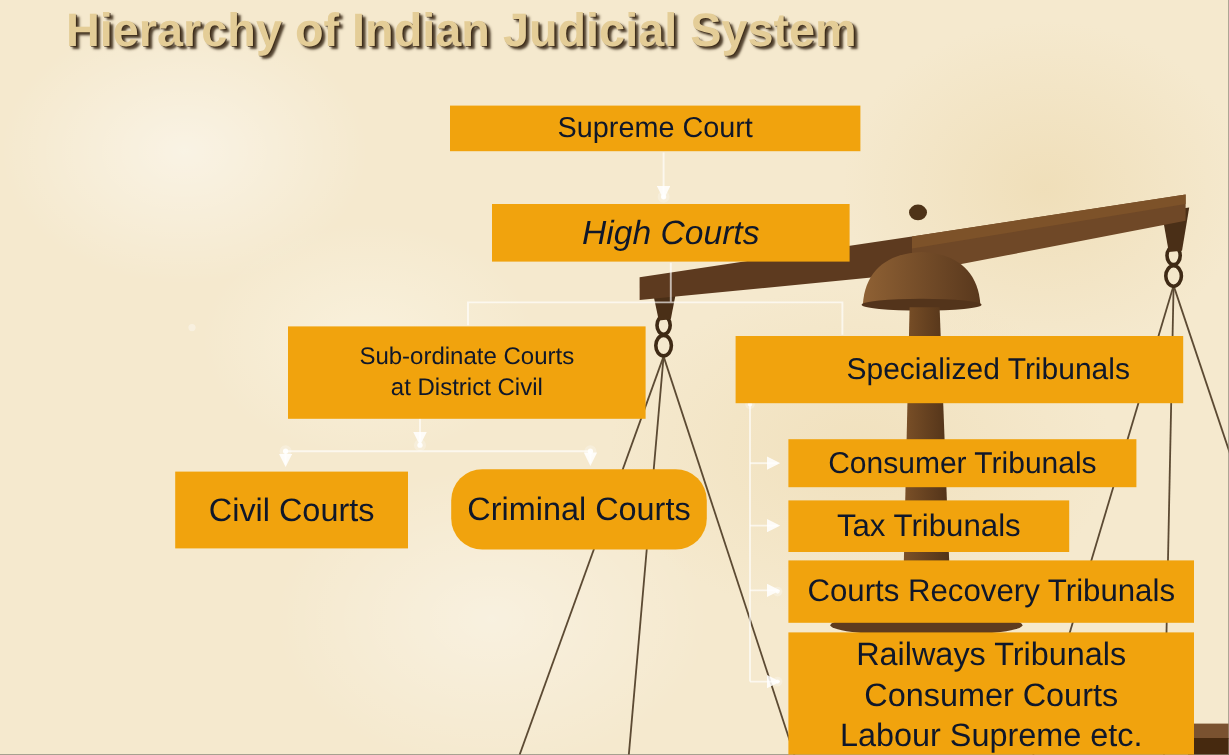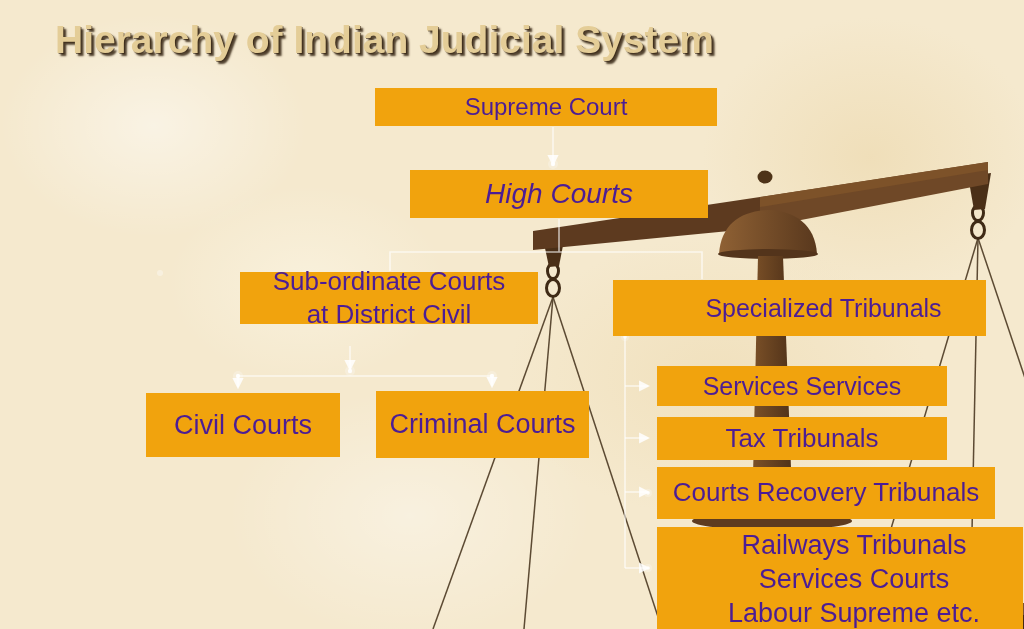--- a/index.html
+++ b/index.html
@@ -11,45 +11,45 @@
     background:
       radial-gradient(220px 160px at 15% 20%, rgba(255,255,255,.45), transparent 70%),
       radial-gradient(300px 200px at 70% 60%, rgba(236,216,172,.50), transparent 70%),
       radial-gradient(260px 180px at 40% 82%, rgba(255,255,255,.35), transparent 70%),
       radial-gradient(240px 200px at 85% 25%, rgba(233,210,160,.45), transparent 70%),
       radial-gradient(200px 140px at 30% 45%, rgba(255,252,240,.40), transparent 70%),
       #F5E9CE;
   }
   .layer{position:absolute;left:0;top:0;width:1024px;height:629px;}
   .title{
-    position:absolute;left:55px;top:18px;
+    position:absolute;left:55px;top:4px;
     font-size:39px;font-weight:bold;letter-spacing:0px;
     color:#E4CD97;
     text-shadow:3px 3px 2px rgba(51,34,17,0.85), 1px 1px 0 rgba(51,34,17,0.6);
     white-space:nowrap;
   }
   .node{
     position:absolute;
     background:#F1A30D;
-    color:#4c1d95;
+    color:#0f172a;
     display:flex;flex-direction:column;align-items:center;justify-content:center;
     text-align:center;
     line-height:1.28;
   }
   .node span{display:block;}
   .n-supreme{left:375px;top:88px;width:342px;height:38px;font-size:24px;}
   .n-high{left:410px;top:170px;width:298px;height:48px;font-size:28px;font-style:italic;}
-  .n-subordinate{left:240px;top:272px;width:298px;height:52px;font-size:26px;text-align:center;}
+  .n-subordinate{left:240px;top:272px;width:298px;height:77px;font-size:20px;text-align:center;}
   .n-civil{left:146px;top:393px;width:194px;height:64px;font-size:27px;justify-content:center;}
-  .n-criminal{left:376px;top:391px;width:213px;height:67px;font-size:27px;}
+  .n-criminal{left:376px;top:391px;width:213px;height:67px;font-size:27px;border-radius:26px;}
   .n-specialized{left:613px;top:280px;width:325px;height:56px;font-size:25px;padding-left:48px;}
   .n-services{left:657px;top:366px;width:290px;height:40px;font-size:25px;}
-  .n-tax{left:657px;top:417px;width:290px;height:43px;font-size:26px;}
+  .n-tax{left:657px;top:417px;width:234px;height:43px;font-size:26px;}
   .n-debts{left:657px;top:467px;width:338px;height:52px;font-size:26px;}
-  .n-other{left:657px;top:527px;width:338px;height:103px;font-size:27px;line-height:34px;padding-left:28px;}
+  .n-other{left:657px;top:527px;width:338px;height:103px;font-size:27px;line-height:34px;}
 </style>
 </head>
 <body>
 
 <div class="slide">
 
   <svg class="layer" viewBox="0 0 1024 629">
     <defs>
       <linearGradient id="domeGrad" x1="0" y1="0" x2="1" y2="0">
         <stop offset="0" stop-color="#8F6134"></stop>
@@ -161,30 +161,30 @@
 
   <div class="node n-criminal">
     <span>Criminal Courts</span>
   </div>
 
   <div class="node n-specialized">
     <span>Specialized Tribunals</span>
   </div>
 
   <div class="node n-services">
-    <span>Services Services</span>
+    <span>Consumer Tribunals</span>
   </div>
 
   <div class="node n-tax">
     <span>Tax Tribunals</span>
   </div>
 
   <div class="node n-debts">
     <span>Courts Recovery Tribunals</span>
   </div>
 
   <div class="node n-other">
     <span>Railways Tribunals</span>
-    <span>Services Courts</span>
+    <span>Consumer Courts</span>
     <span>Labour Supreme etc.</span>
   </div>
 
 </div>
 
 </body></html>

